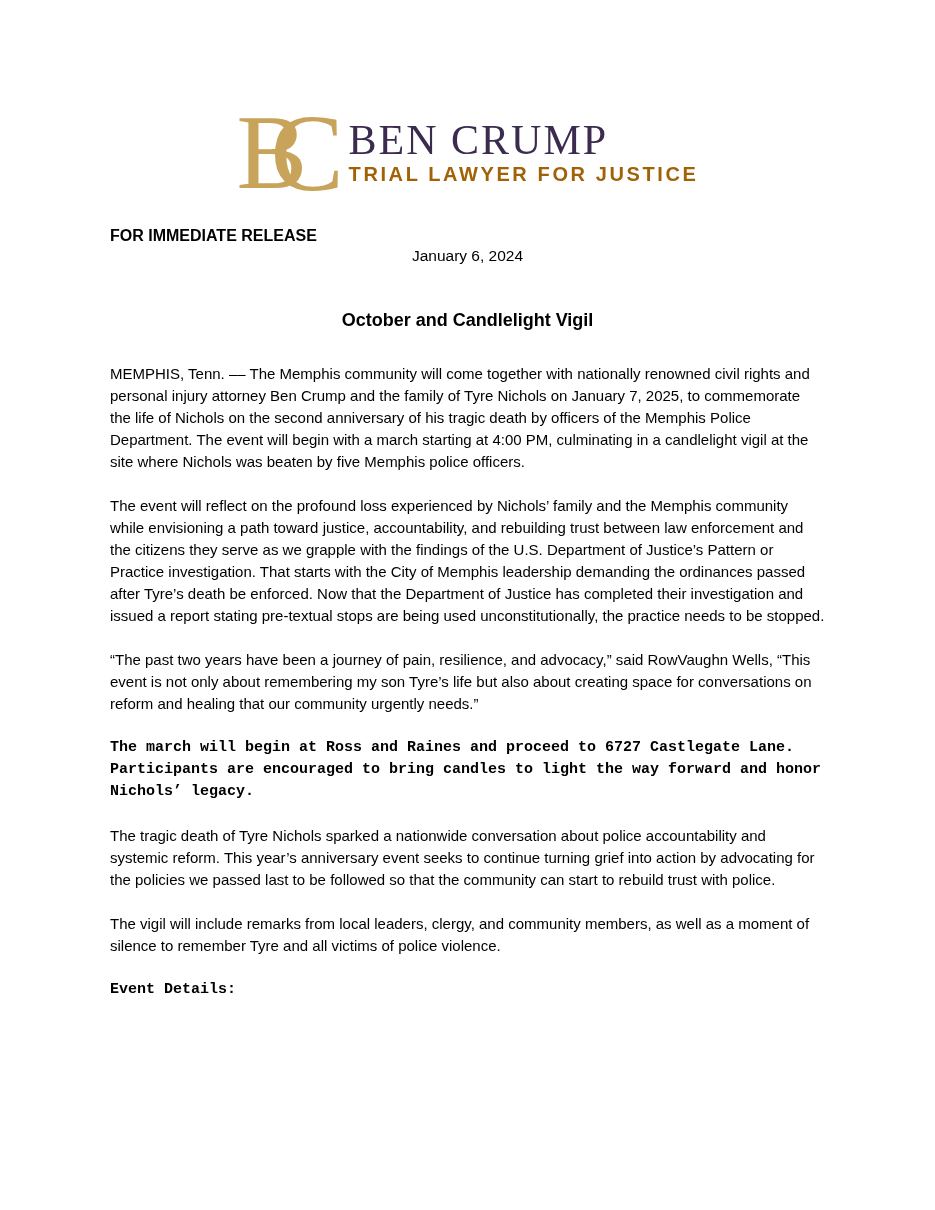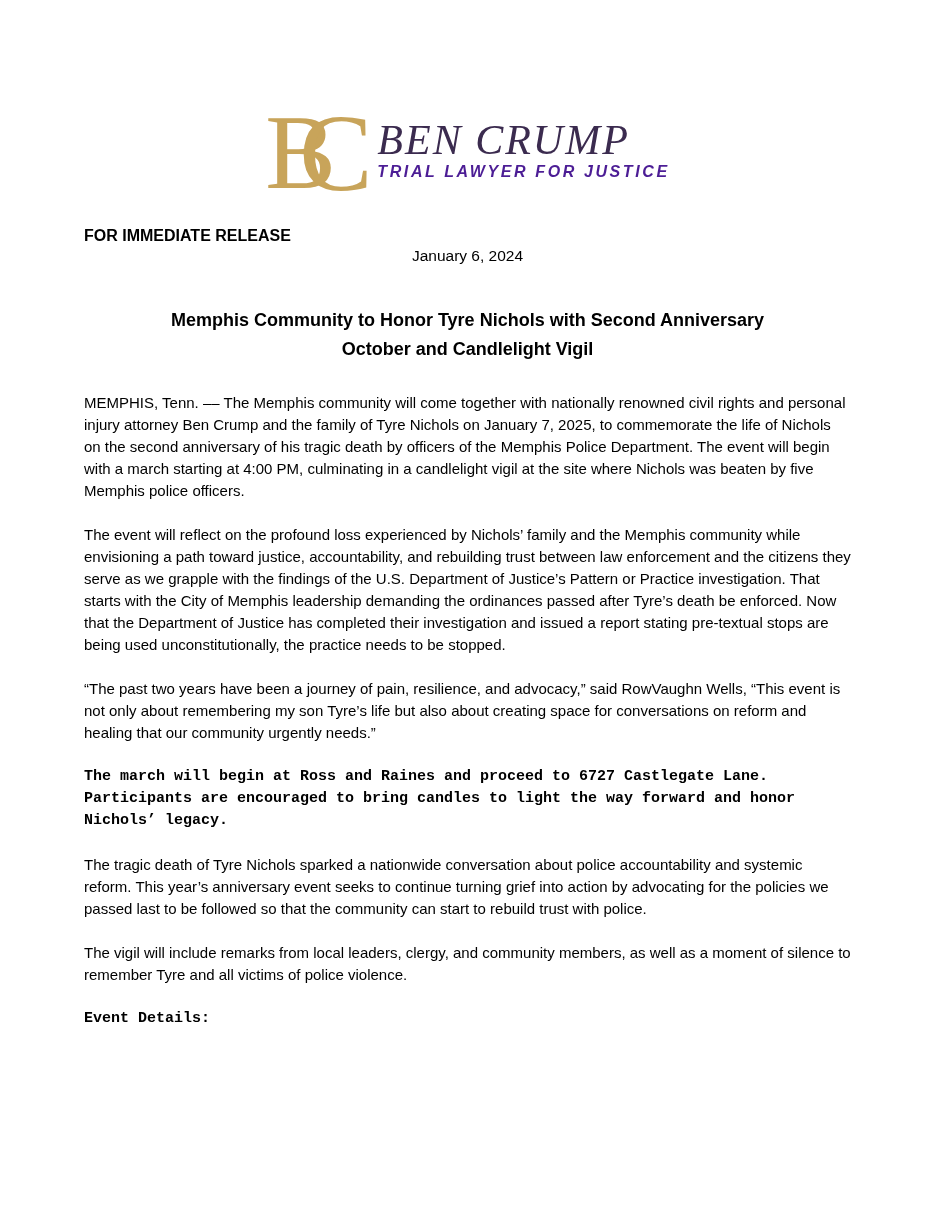--- a/index.html
+++ b/index.html
@@ -39,42 +39,41 @@
     top: -12px;
     font-size: 106px;
   }
   .mono-c {
     left: 34px;
     top: -14px;
     font-size: 110px;
   }
   .logo-text {
     padding-top: 6px;
-    font-style: italic;
   }
   .logo-name {
     font-family: "Liberation Serif", serif;
     font-size: 42px;
     line-height: 44px;
     letter-spacing: 2px;
     color: #3b2b4f;
     white-space: nowrap;
   }
   .logo-tagline {
     margin-top: 1px;
     font-family: "Liberation Sans", sans-serif;
     font-weight: bold;
-    font-size: 16px;
+    font-size: 20px;
     letter-spacing: 2.6px;
-    color: #4c1d95;
+    color: #a16207;
     white-space: nowrap;
   }
   
   .content {
-    padding: 0 84px;
+    padding: 0 110px;
   }
   .release {
     margin-top: 30px;
   }
   .release-label {
     font-weight: bold;
     font-size: 16px;
     line-height: 20px;
   }
   .release-date {
@@ -117,21 +116,20 @@
   </div>
 
   <div class="content">
 
     <div class="release">
       <div class="release-label">FOR IMMEDIATE RELEASE</div>
       <div class="release-date">January 6, 2024</div>
     </div>
 
     <h1 class="headline">
-      <div>Memphis Community to Honor Tyre Nichols with Second Anniversary</div>
       <div>October and Candlelight Vigil</div>
     </h1>
 
     <div class="body-copy">
 
       <p class="para"><span class="lead">MEMPHIS, Tenn.</span><span> –– The Memphis community will come together with nationally renowned civil rights and personal injury attorney Ben Crump and the family of Tyre Nichols on January 7, 2025, to commemorate the life of Nichols on the second anniversary of his tragic death by officers of the Memphis Police Department. The event will begin with a march starting at 4:00 PM, culminating in a candlelight vigil at the site where Nichols was beaten by five Memphis police officers.</span></p>
 
       <p class="para">The event will reflect on the profound loss experienced by Nichols’ family and the Memphis community while envisioning a path toward justice, accountability, and rebuilding trust between law enforcement and the citizens they serve as we grapple with the findings of the U.S. Department of Justice’s Pattern or Practice investigation. That starts with the City of Memphis leadership demanding the ordinances passed after Tyre’s death be enforced. Now that the Department of Justice has completed their investigation and issued a report stating pre-textual stops are being used unconstitutionally, the practice needs to be stopped.</p>
 
       <p class="para">“The past two years have been a journey of pain, resilience, and advocacy,” said RowVaughn Wells, “This event is not only about remembering my son Tyre’s life but also about creating space for conversations on reform and healing that our community urgently needs.”</p>

